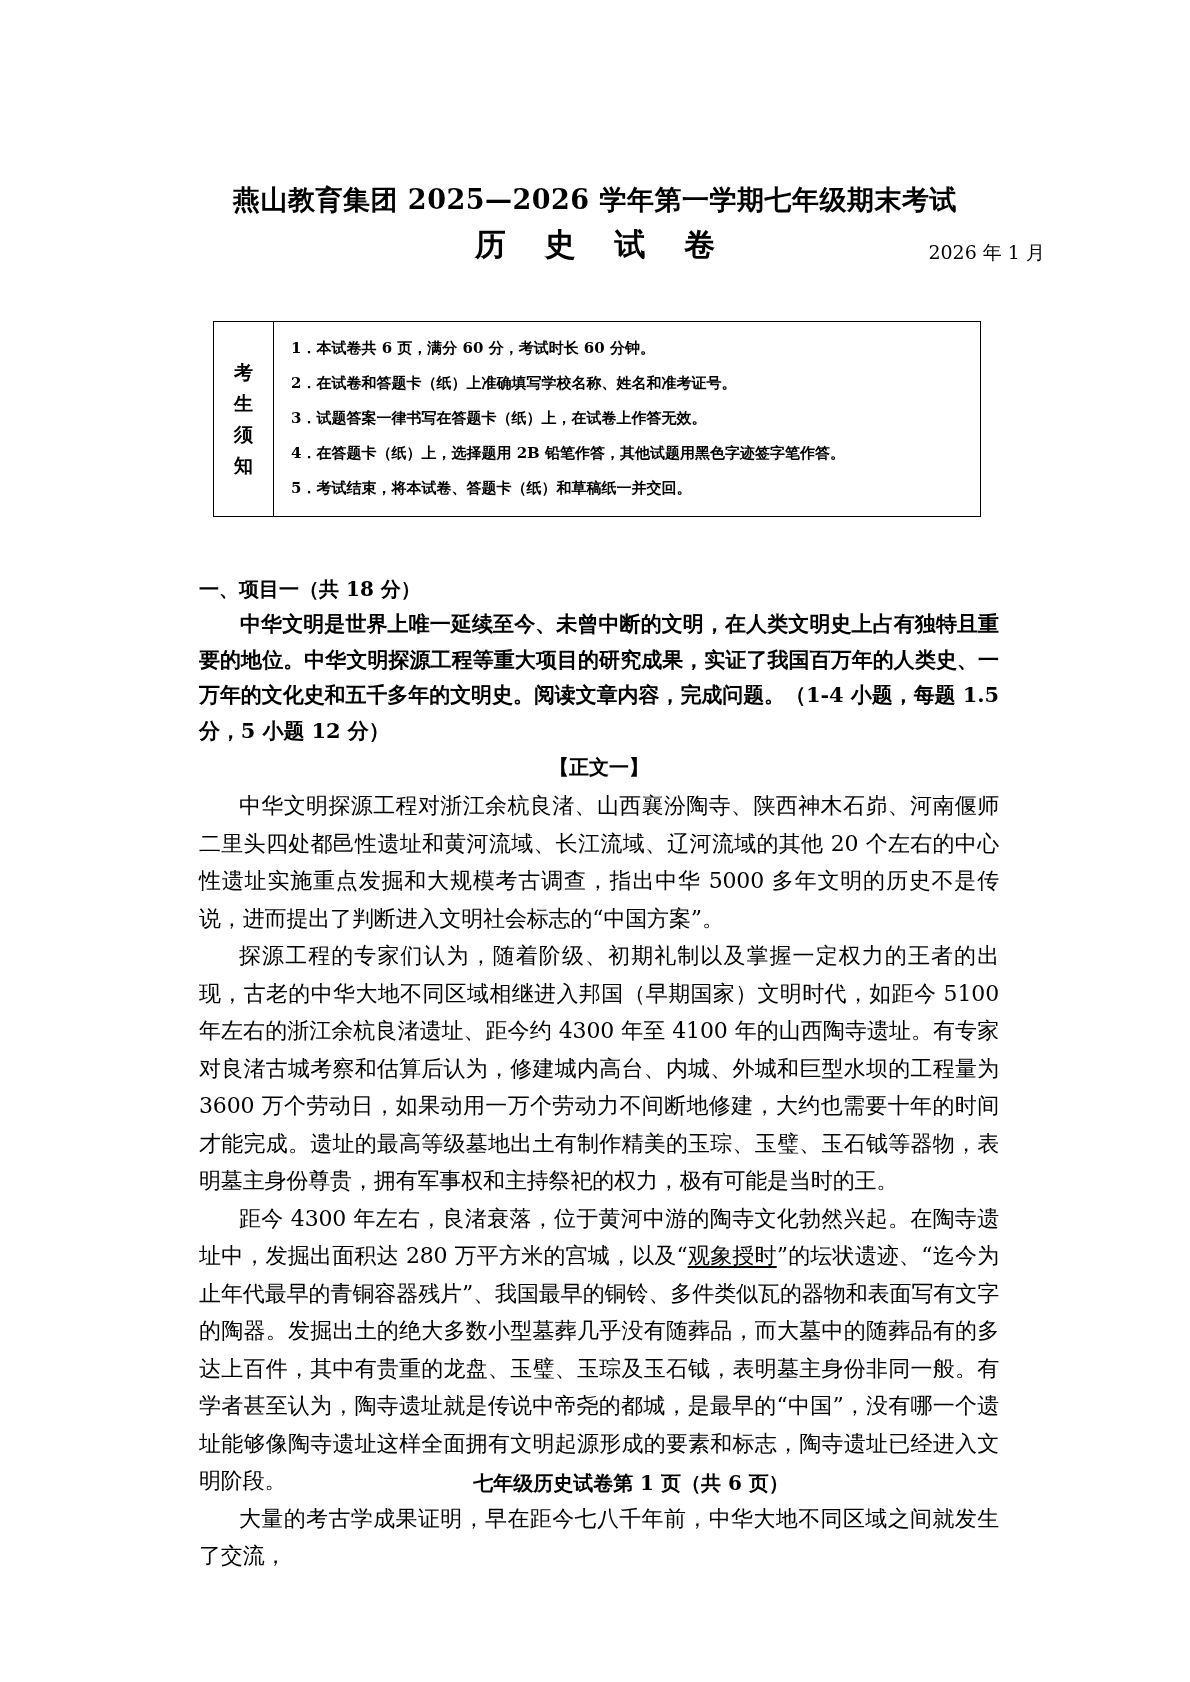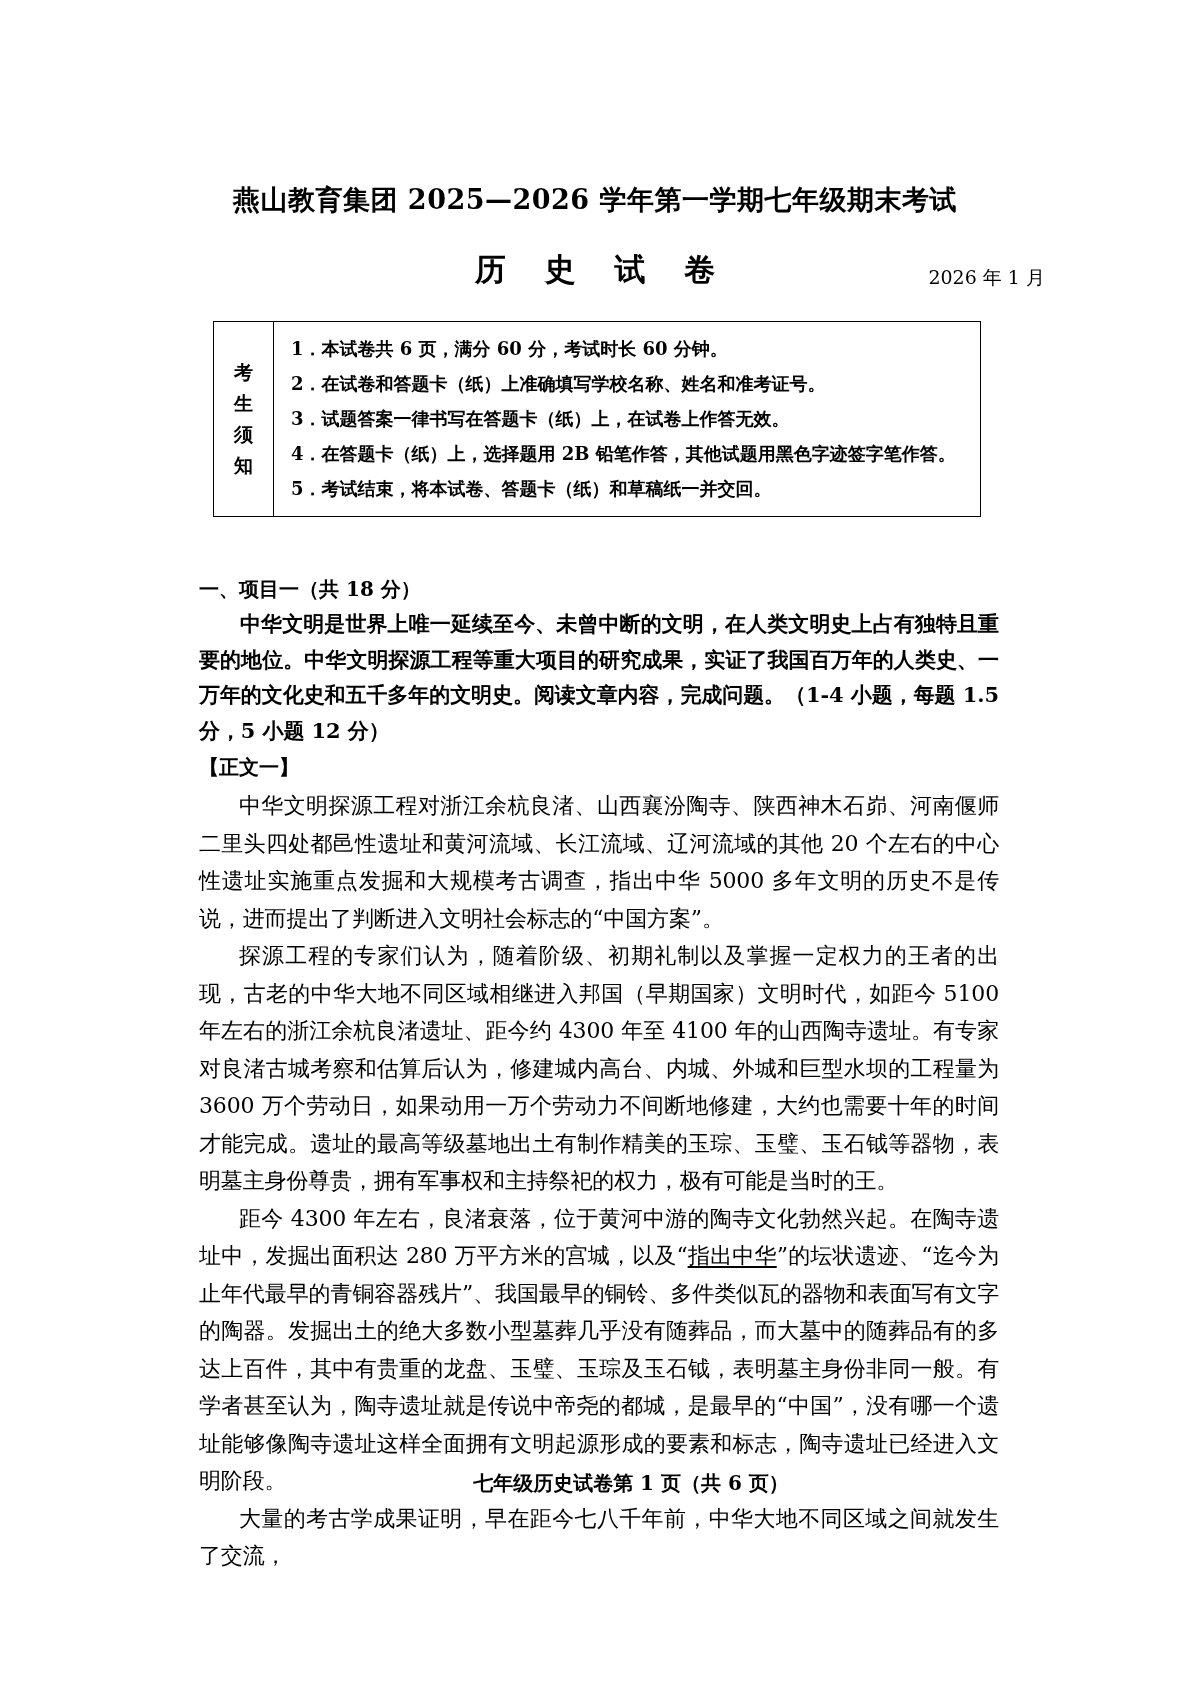--- a/index.html
+++ b/index.html
@@ -36,21 +36,21 @@
   .exam-title {
     font-family: "DejaVu Serif", "Liberation Serif", serif;
     font-weight: bold;
     font-size: 27px;
     letter-spacing: 0.5px;
     line-height: 40px;
     white-space: nowrap;
   }
   .subtitle-row {
     position: relative;
-    margin-top: 26px;
+    margin-top: 1px;
     height: 46px;
   }
   .paper-name {
     font-family: "DejaVu Serif", "Liberation Serif", serif;
     font-weight: bold;
     font-size: 31px;
     letter-spacing: 14px;
     line-height: 46px;
     display: inline-block;
     padding-left: 14px;
@@ -91,21 +91,21 @@
     line-height: 31px;
     font-family: "DejaVu Serif", "Liberation Serif", serif;
   }
   .notice-list {
     flex: 1;
     padding: 9px 10px 10px 17px;
     box-sizing: border-box;
   }
   .notice-item {
     font-weight: bold;
-    font-size: 18px;
+    font-size: 15px;
     line-height: 35px;
     white-space: nowrap;
     font-family: "DejaVu Serif", "Liberation Serif", serif;
   }
 
   
   .content {
     position: absolute;
     left: 199px;
     top: 560px;
@@ -122,20 +122,21 @@
     font-weight: bold;
     font-size: 21px;
     line-height: 35.5px;
     text-align: justify;
     text-align-last: left;
     text-indent: 41px;
     font-family: "DejaVu Serif", "Liberation Serif", serif;
     letter-spacing: -0.1px;
   }
   .passage-label {
+    text-align: center;
     font-weight: bold;
     font-size: 20px;
     line-height: 39px;
     font-family: "DejaVu Serif", "Liberation Serif", serif;
   }
   .body-para {
     font-size: 22px;
     line-height: 37.5px;
     text-align: justify;
     text-align-last: left;
@@ -190,19 +191,19 @@
       <div class="notice-item">5．考试结束，将本试卷、答题卡（纸）和草稿纸一并交回。</div>
     </div>
   </div>
 
   <div class="content">
     <div class="section-heading">一、项目一（共 18 分）</div>
     <div class="intro-para">中华文明是世界上唯一延续至今、未曾中断的文明，在人类文明史上占有独特且重要的地位。中华文明探源工程等重大项目的研究成果，实证了我国百万年的人类史、一万年的文化史和五千多年的文明史。阅读文章内容，完成问题。（1-4 小题，每题 1.5 分，5 小题 12 分）</div>
     <div class="passage-label">【正文一】</div>
     <div class="body-para">中华文明探源工程对浙江余杭良渚、山西襄汾陶寺、陕西神木石峁、河南偃师二里头四处都邑性遗址和黄河流域、长江流域、辽河流域的其他 20 个左右的中心性遗址实施重点发掘和大规模考古调查，指出中华 5000 多年文明的历史不是传说，进而提出了判断进入文明社会标志的“中国方案”。</div>
     <div class="body-para">探源工程的专家们认为，随着阶级、初期礼制以及掌握一定权力的王者的出现，古老的中华大地不同区域相继进入邦国（早期国家）文明时代，如距今 5100 年左右的浙江余杭良渚遗址、距今约 4300 年至 4100 年的山西陶寺遗址。有专家对良渚古城考察和估算后认为，修建城内高台、内城、外城和巨型水坝的工程量为 3600 万个劳动日，如果动用一万个劳动力不间断地修建，大约也需要十年的时间才能完成。遗址的最高等级墓地出土有制作精美的玉琮、玉璧、玉石钺等器物，表明墓主身份尊贵，拥有军事权和主持祭祀的权力，极有可能是当时的王。</div>
-    <div class="body-para"><span>距今 4300 年左右，良渚衰落，位于黄河中游的陶寺文化勃然兴起。在陶寺遗址中，发掘出面积达 280 万平方米的宫城，以及“</span><span class="u">指出中华</span><span>”的坛状遗迹、“迄今为止年代最早的青铜容器残片”、我国最早的铜铃、多件类似瓦的器物和表面写有文字的陶器。发掘出土的绝大多数小型墓葬几乎没有随葬品，而大墓中的随葬品有的多达上百件，其中有贵重的龙盘、玉璧、玉琮及玉石钺，表明墓主身份非同一般。有学者甚至认为，陶寺遗址就是传说中帝尧的都城，是最早的“中国”，没有哪一个遗址能够像陶寺遗址这样全面拥有文明起源形成的要素和标志，陶寺遗址已经进入文明阶段。</span></div>
+    <div class="body-para"><span>距今 4300 年左右，良渚衰落，位于黄河中游的陶寺文化勃然兴起。在陶寺遗址中，发掘出面积达 280 万平方米的宫城，以及“</span><span class="u">观象授时</span><span>”的坛状遗迹、“迄今为止年代最早的青铜容器残片”、我国最早的铜铃、多件类似瓦的器物和表面写有文字的陶器。发掘出土的绝大多数小型墓葬几乎没有随葬品，而大墓中的随葬品有的多达上百件，其中有贵重的龙盘、玉璧、玉琮及玉石钺，表明墓主身份非同一般。有学者甚至认为，陶寺遗址就是传说中帝尧的都城，是最早的“中国”，没有哪一个遗址能够像陶寺遗址这样全面拥有文明起源形成的要素和标志，陶寺遗址已经进入文明阶段。</span></div>
     <div class="body-para">大量的考古学成果证明，早在距今七八千年前，中华大地不同区域之间就发生了交流，</div>
   </div>
 
   <div class="footer">七年级历史试卷第 1 页（共 6 页）</div>
 
 </div>
 
 </body></html>

